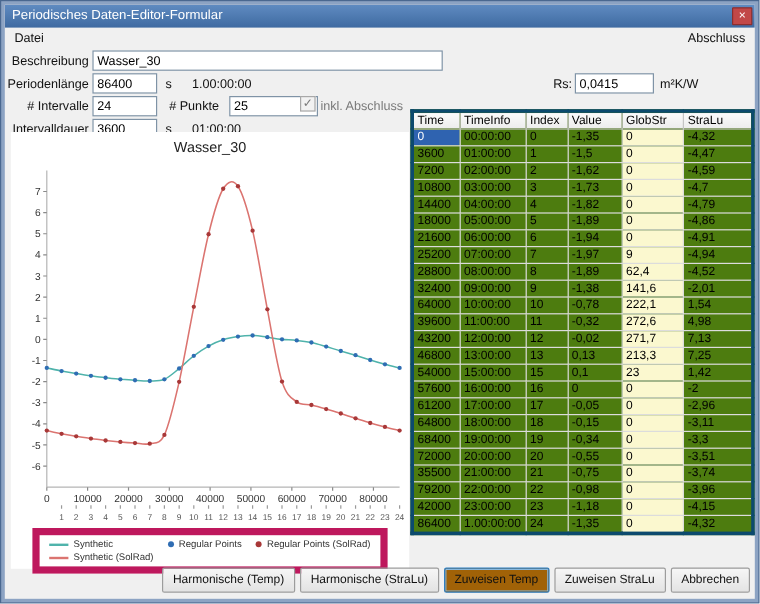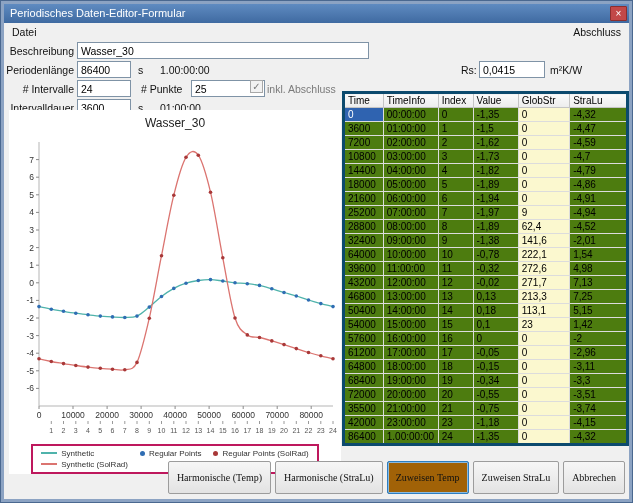--- a/index.html
+++ b/index.html
@@ -30,39 +30,39 @@
 
   .checkbox { position:absolute; left:246px; top:76px; width:13px; height:13px;
               background:#f2f2f2; border:1px solid #a8a8a8; color:#7a7a7a;
               font-size:10px; line-height:11px; text-align:center; }
 
   .chart { position:absolute; left:5px; top:106px; width:332px; height:364px; background:#fff; }
   .chart-title { text-align:center; font-size:12px; color:#222; padding-top:6px; height:26px; }
   #plot { display:block; }
   .legend-wrap { text-align:center; margin-top:2px; }
   .legend { display:inline-grid; grid-template-columns:auto auto auto; gap:2px 12px;
-            border:2px solid #be185d; padding:3px 8px; text-align:center; background:#fff; }
+            border:6px solid #be185d; padding:3px 8px; text-align:center; background:#fff; }
   .leg-item { display:flex; align-items:center; gap:4px; font-size:8px; color:#333; white-space:nowrap; }
   .swatch-line { display:inline-block; width:16px; height:2px; }
   .swatch-dot { display:inline-block; width:5px; height:5px; border-radius:50%; }
 
   table.grid { position:absolute; left:338px; top:87px; border-collapse:collapse;
                table-layout:fixed; background:#4d7c0f; border:3px solid #0c4a6e; }
   table.grid th { background:linear-gradient(#fbfbfb,#ececec); border:1px solid #c4c4c4;
                   font-size:10px; font-weight:normal; text-align:left; padding:1px 3px; height:15px;
                   white-space:nowrap; overflow:hidden; }
   table.grid td { border-right:1px solid #dcdcdc; border-bottom:1px solid #dcdcdc;
                   font-size:10px; height:13px; line-height:13px; padding:0 3px;
                   white-space:nowrap; overflow:hidden; }
   .c0{width:40px} .c1{width:55px} .c2{width:35px} .c3{width:46px} .c4{width:52px} .c5{width:59px}
   td.yellow { background:#fbf8cf; }
   td.sel { background:#2f63b0; color:#fff; }
 
   .buttons { position:absolute; right:4px; bottom:5px; display:flex; gap:4px; }
-  .btn { height:33px; padding:0 8px; font-size:10px; font-family:Liberation Serif, serif; color:#111;
+  .btn { height:21px; padding:0 8px; font-size:10px; font-family:Liberation Sans, sans-serif; color:#111;
          background:linear-gradient(#f6f6f6,#e3e3e3); border:1px solid #9c9c9c; border-radius:2px; }
   .btn.default { background:#a16207; border:1px solid #2d7ec2; box-shadow:inset 0 0 0 1px #8ab9de; }
 </style>
 </head>
 <body>
 
 <div class="frame">
   <div class="client">
 
     <div class="titlebar">
@@ -391,28 +391,20 @@
           </tr>
           <tr>
             <td class="c0">46800</td>
             <td class="c1">13:00:00</td>
             <td class="c2">13</td>
             <td class="c3">0,13</td>
             <td class="c4 yellow">213,3</td>
             <td class="c5">7,25</td>
           </tr>
           <tr>
-            <td class="c0">50400</td>
-            <td class="c1">14:00:00</td>
-            <td class="c2">14</td>
-            <td class="c3">0,18</td>
-            <td class="c4 yellow">113,1</td>
-            <td class="c5">5,15</td>
-          </tr>
-          <tr>
             <td class="c0">54000</td>
             <td class="c1">15:00:00</td>
             <td class="c2">15</td>
             <td class="c3">0,1</td>
             <td class="c4 yellow">23</td>
             <td class="c5">1,42</td>
           </tr>
           <tr>
             <td class="c0">57600</td>
             <td class="c1">16:00:00</td>
@@ -453,20 +445,28 @@
             <td class="c4 yellow">0</td>
             <td class="c5">-3,51</td>
           </tr>
           <tr>
             <td class="c0">35500</td>
             <td class="c1">21:00:00</td>
             <td class="c2">21</td>
             <td class="c3">-0,75</td>
             <td class="c4 yellow">0</td>
             <td class="c5">-3,74</td>
+          </tr>
+          <tr>
+            <td class="c0">79200</td>
+            <td class="c1">22:00:00</td>
+            <td class="c2">22</td>
+            <td class="c3">-0,98</td>
+            <td class="c4 yellow">0</td>
+            <td class="c5">-3,96</td>
           </tr>
           <tr>
             <td class="c0">42000</td>
             <td class="c1">23:00:00</td>
             <td class="c2">23</td>
             <td class="c3">-1,18</td>
             <td class="c4 yellow">0</td>
             <td class="c5">-4,15</td>
           </tr>
           <tr>

